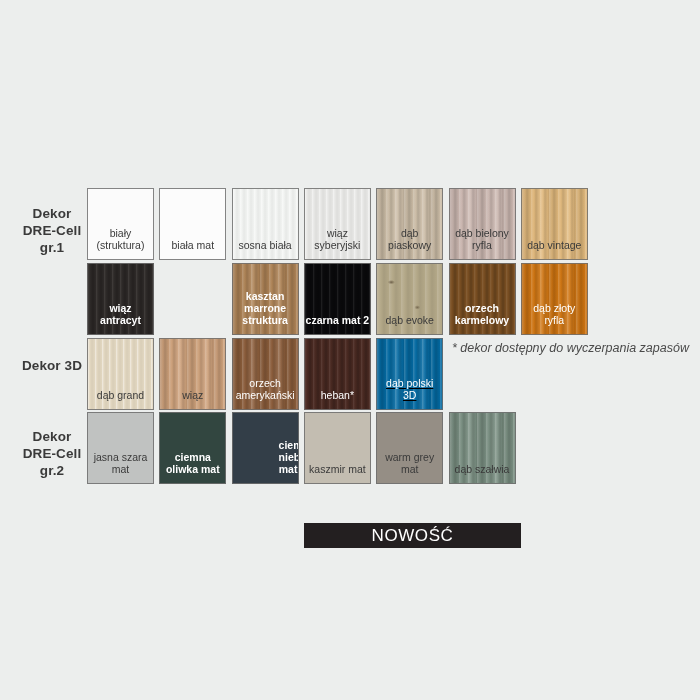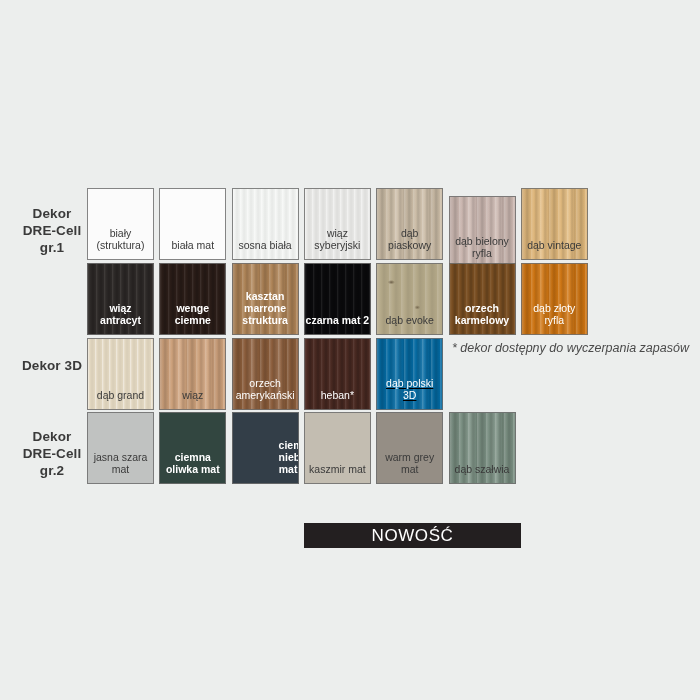--- a/index.html
+++ b/index.html
@@ -130,45 +130,38 @@
         <div>syberyjski</div>
       </div>
     </div>
     <div class="swatch" style="left: 376.2px; top: 188px; background: rgb(203, 188, 166);">
       <div class="grain" style="background-image: repeating-linear-gradient(90deg, rgba(255, 255, 255, 0.2) 0px, rgba(255, 255, 255, 0) 3px, rgba(0, 0, 0, 0.13) 5px, rgba(0, 0, 0, 0) 9px), repeating-linear-gradient(90deg, rgba(0, 0, 0, 0.08) 0px, rgba(0, 0, 0, 0) 13px, rgba(255, 255, 255, 0.1) 19px, rgba(255, 255, 255, 0) 26px);"></div>
       <div class="cap dark">
         <div>dąb</div>
         <div>piaskowy</div>
       </div>
     </div>
-    <div class="swatch" style="left: 448.5px; top: 188px; background: rgb(203, 183, 176); margin-top: 8px;">
+    <div class="swatch" style="left: 448.5px; top: 188px; background: rgb(203, 183, 176);">
       <div class="grain" style="background-image: repeating-linear-gradient(90deg, rgba(255, 255, 255, 0.2) 0px, rgba(255, 255, 255, 0) 3px, rgba(0, 0, 0, 0.13) 5px, rgba(0, 0, 0, 0) 9px), repeating-linear-gradient(90deg, rgba(0, 0, 0, 0.08) 0px, rgba(0, 0, 0, 0) 13px, rgba(255, 255, 255, 0.1) 19px, rgba(255, 255, 255, 0) 26px);"></div>
       <div class="cap dark">
         <div>dąb bielony</div>
         <div>ryfla</div>
       </div>
     </div>
     <div class="swatch" style="left: 520.8px; top: 188px; background: rgb(224, 184, 124);">
       <div class="grain" style="background-image: repeating-linear-gradient(90deg, rgba(255, 255, 255, 0.2) 0px, rgba(255, 255, 255, 0) 3px, rgba(0, 0, 0, 0.13) 5px, rgba(0, 0, 0, 0) 9px), repeating-linear-gradient(90deg, rgba(0, 0, 0, 0.08) 0px, rgba(0, 0, 0, 0) 13px, rgba(255, 255, 255, 0.1) 19px, rgba(255, 255, 255, 0) 26px);"></div>
       <div class="cap dark nowrap">
         <div>dąb vintage</div>
       </div>
     </div>
     <div class="swatch" style="left: 87px; top: 263px; background: rgb(46, 42, 40);">
       <div class="grain" style="background-image: repeating-linear-gradient(90deg, rgba(255, 255, 255, 0.1) 0px, rgba(255, 255, 255, 0) 2px, rgba(0, 0, 0, 0.22) 5px, rgba(0, 0, 0, 0) 8px);"></div>
       <div class="cap light">
         <div>wiąz</div>
         <div>antracyt</div>
-      </div>
-    </div>
-    <div class="swatch" style="left: 159.3px; top: 263px; background: rgb(43, 29, 24);">
-      <div class="grain" style="background-image: repeating-linear-gradient(90deg, rgba(255, 255, 255, 0.1) 0px, rgba(255, 255, 255, 0) 2px, rgba(0, 0, 0, 0.22) 5px, rgba(0, 0, 0, 0) 8px);"></div>
-      <div class="cap light">
-        <div>wenge</div>
-        <div>ciemne</div>
       </div>
     </div>
     <div class="swatch" style="left: 231.6px; top: 263px; background: rgb(173, 130, 85);">
       <div class="grain" style="background-image: repeating-linear-gradient(90deg, rgba(255, 255, 255, 0.2) 0px, rgba(255, 255, 255, 0) 3px, rgba(0, 0, 0, 0.13) 5px, rgba(0, 0, 0, 0) 9px), repeating-linear-gradient(90deg, rgba(0, 0, 0, 0.08) 0px, rgba(0, 0, 0, 0) 13px, rgba(255, 255, 255, 0.1) 19px, rgba(255, 255, 255, 0) 26px);"></div>
       <div class="cap light">
         <div>kasztan</div>
         <div>marrone</div>
         <div>struktura</div>
       </div>
     </div>

